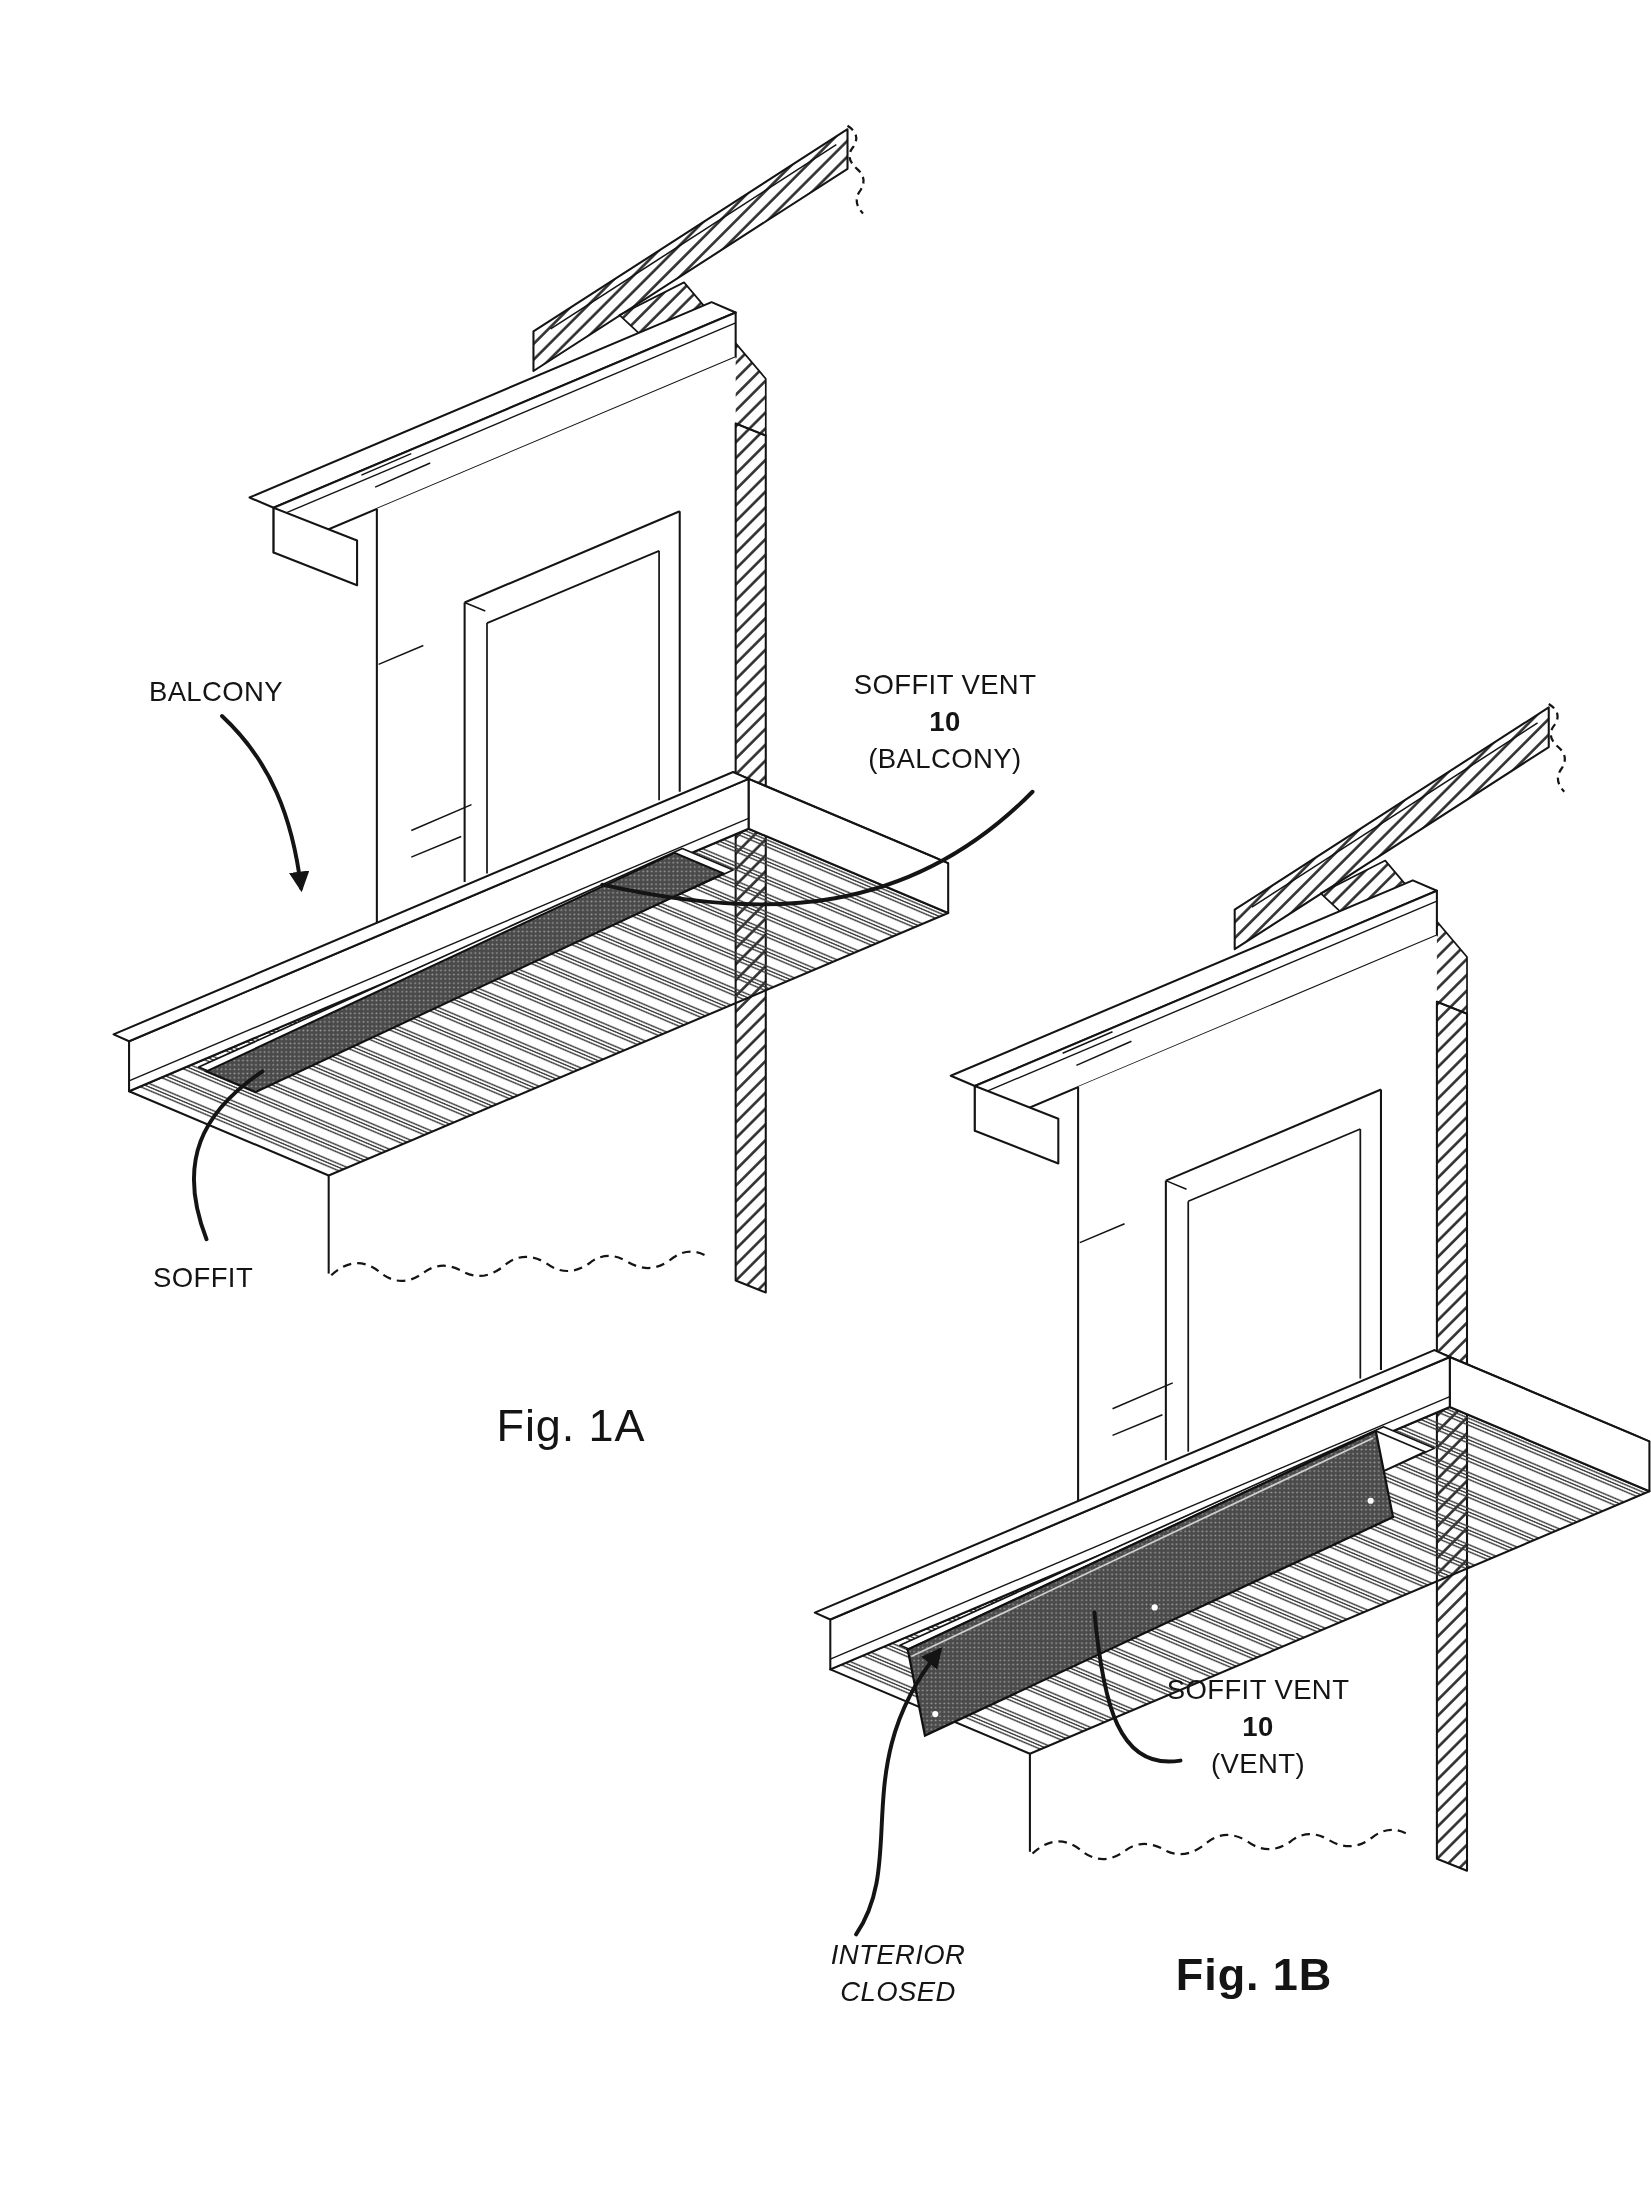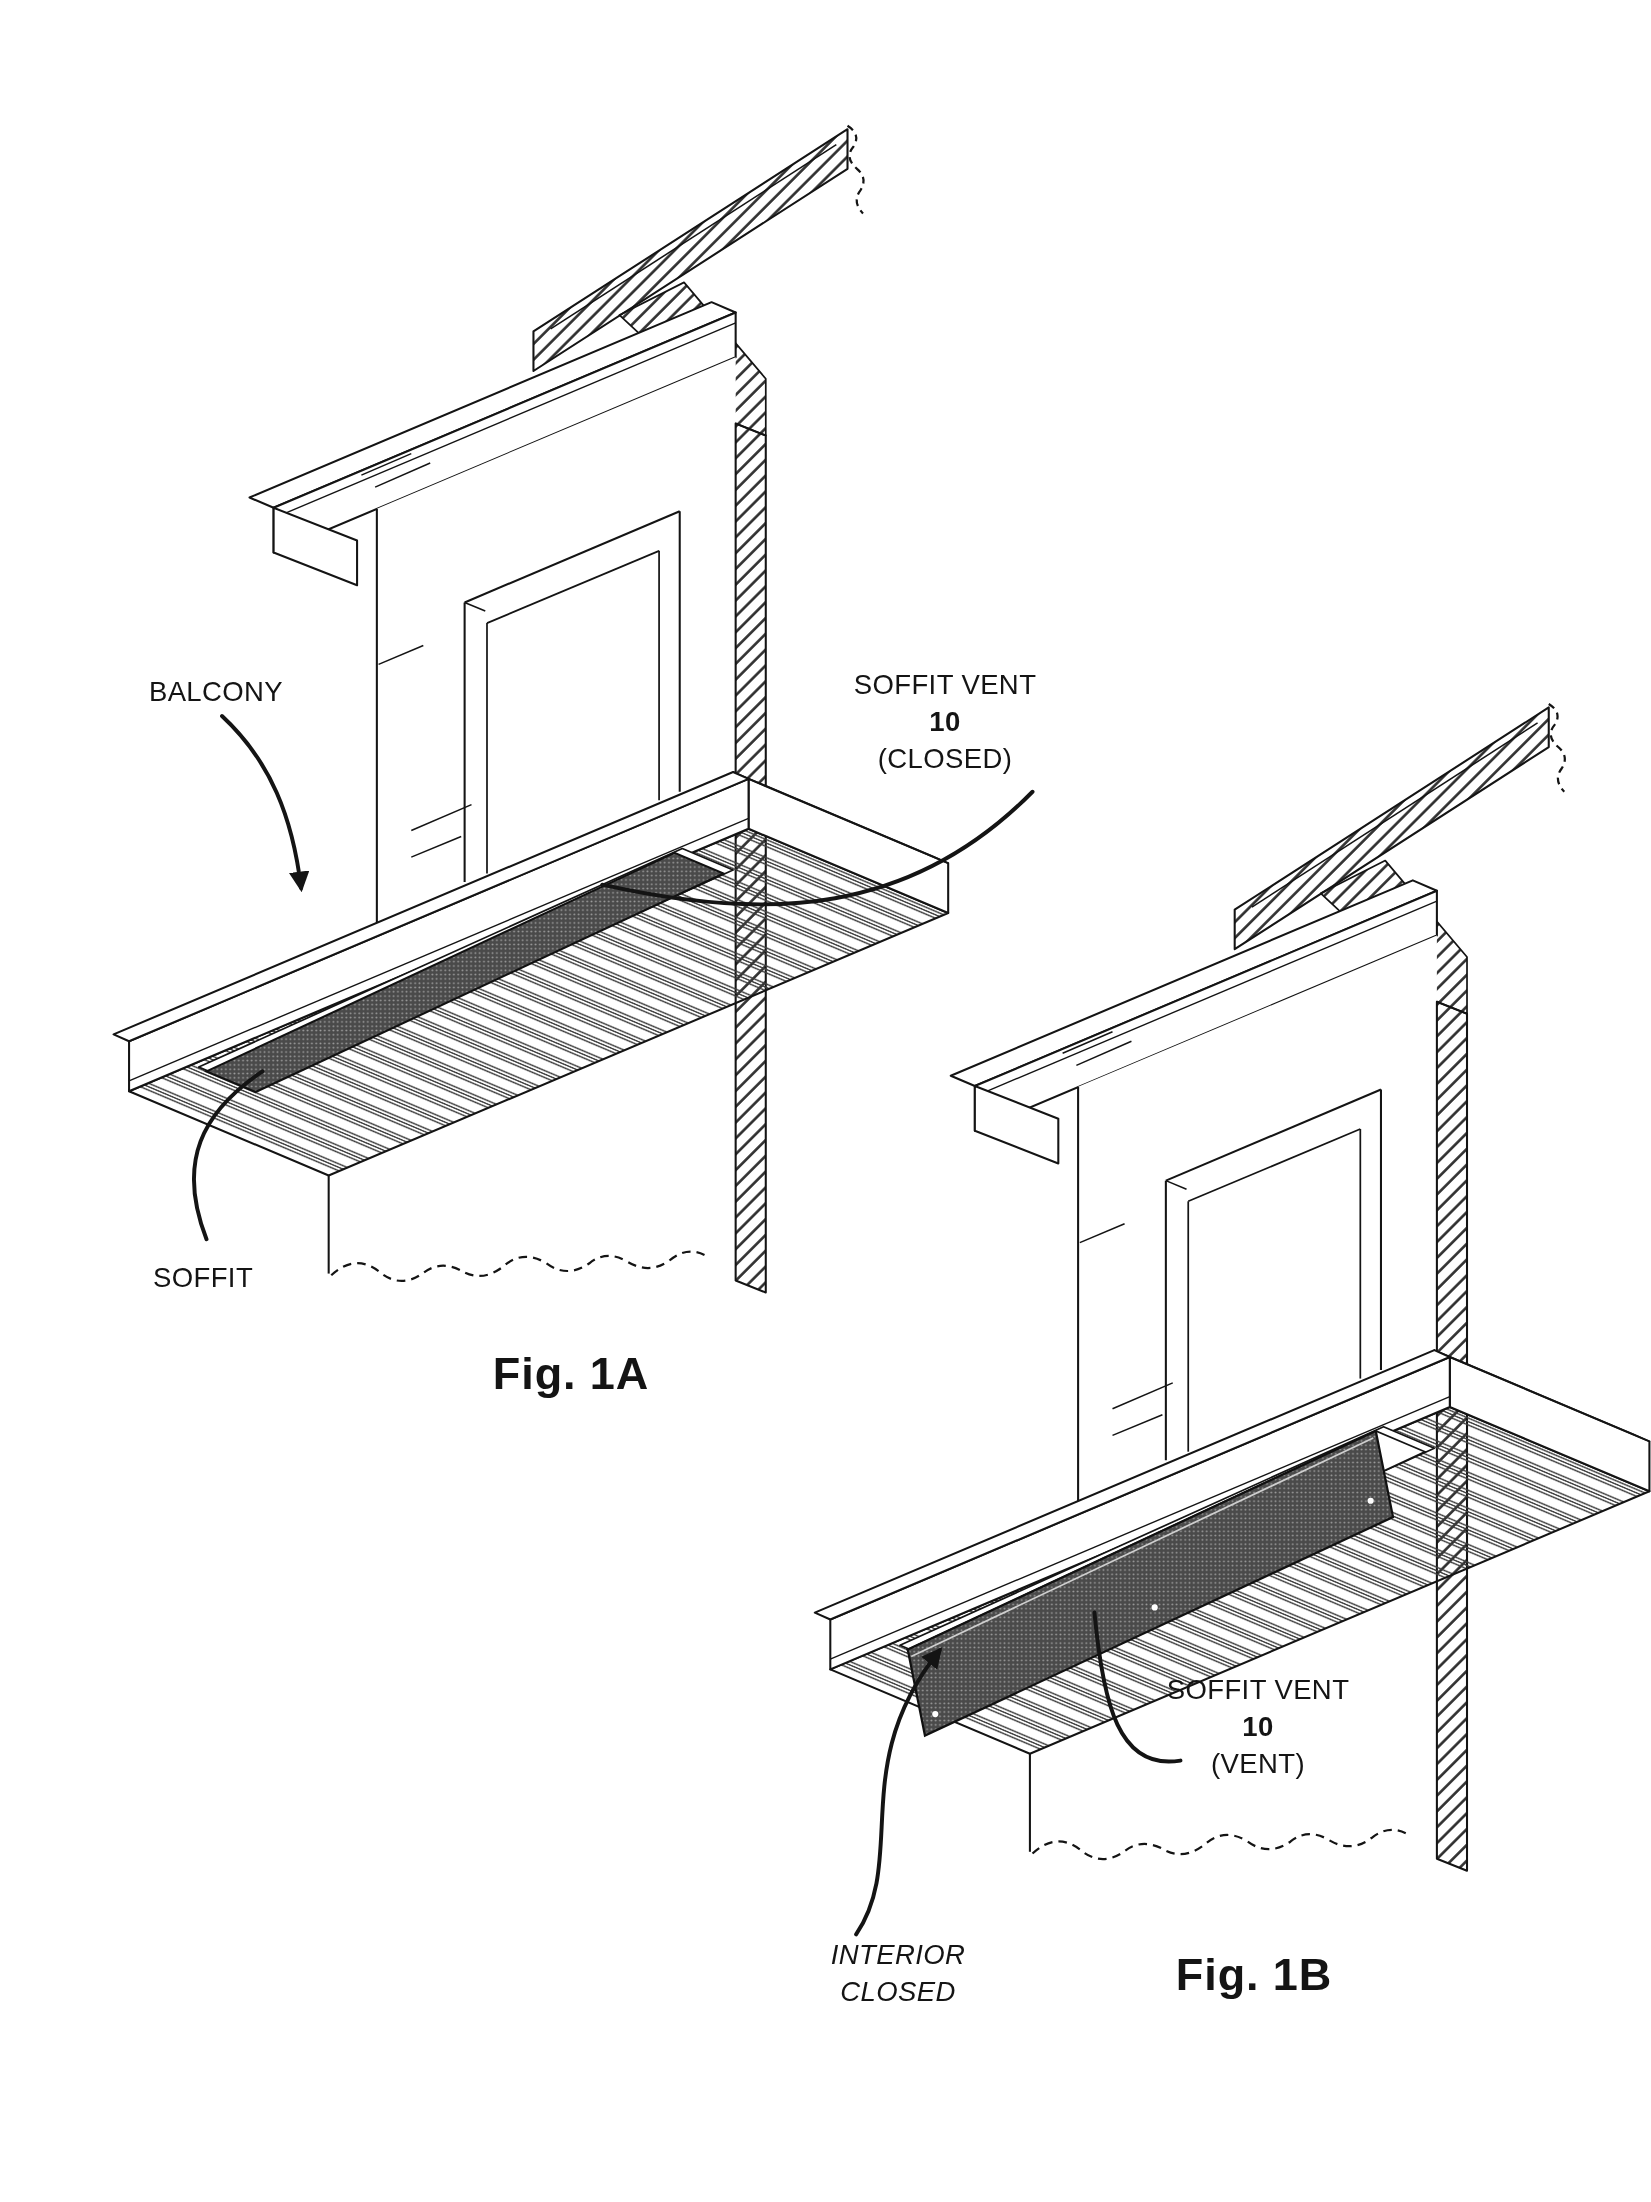--- a/index.html
+++ b/index.html
@@ -127,26 +127,26 @@
 
     <path d="M995,2248 C1055,2160 985,2050 1092,1918" marker-end="url(#arrow)"></path>
   </g>
 </svg>
 
 <div class="ann" style="left:216px;top:691px;">BALCONY</div>
 
 <div class="ann" style="left:945px;top:721px;">
   <div>SOFFIT VENT</div>
   <div class="ref">10</div>
-  <div>(CLOSED)</div>
+  <div>(BALCONY)</div>
 </div>
 
 <div class="ann" style="left:203px;top:1257px;margin-top:20px;">SOFFIT</div>
 
-<div class="caption" style="left:571px;top:1374px;font-weight:bold;">Fig. 1A</div>
+<div class="caption" style="left:571px;top:1426px;">Fig. 1A</div>
 
 <div class="ann" style="left:1258px;top:1726px;">
   <div>SOFFIT VENT</div>
   <div class="ref">10</div>
   <div>(VENT)</div>
 </div>
 
 <div class="ann" style="left:898px;top:1973px;font-style:italic;">
   <div>INTERIOR</div>
   <div>CLOSED</div>

